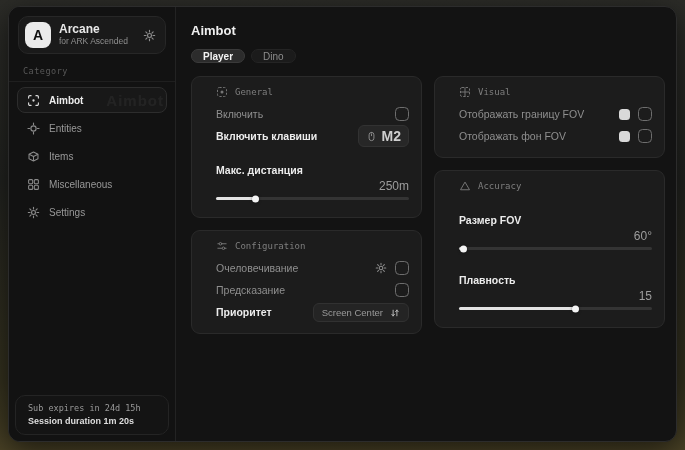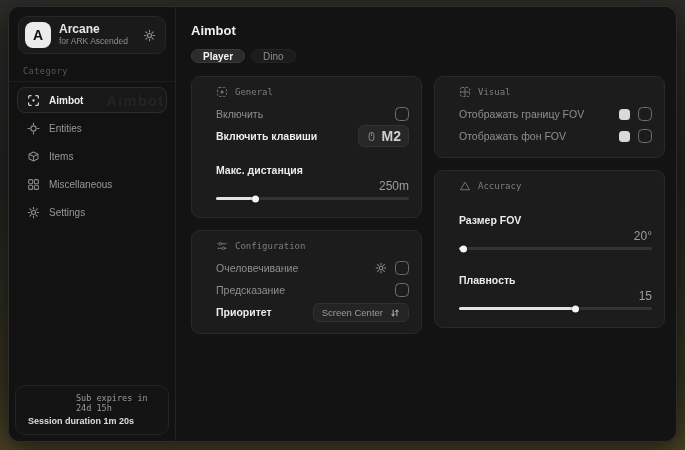--- a/index.html
+++ b/index.html
@@ -49,21 +49,21 @@
   .nav-item.active .icon { color:#dcdcdc; }
   .ghost {
     position:absolute; right:2px; top:4px; font-size:15px; font-weight:bold;
     color:#ffffff; opacity:.05; letter-spacing:1px; pointer-events:none;
   }
   .side-footer {
     position:absolute; left:6px; right:6px; bottom:6px;
     border:1px solid #242424; border-radius:10px; padding:7px 12px 8px 12px;
     background:#141414;
   }
-  .footer-line1 { font-family:"DejaVu Sans Mono", monospace; font-size:8.5px; color:#9a9a9a; margin-bottom:3px;margin-left:48px; }
+  .footer-line1 { font-family:"DejaVu Sans Mono", monospace; font-size:8.5px; color:#9a9a9a; margin-bottom:3px; }
   .footer-line2 { font-size:9px; font-weight:bold; color:#dedede; }
   
   .main { flex:1; padding:16px 14px 0 15px; }
   .page-title { font-size:13px; font-weight:bold; color:#f0f0f0; }
   .tabs { margin-top:11px; display:flex; gap:6px; }
   .tab {
     height:14px; padding:0 11px; border-radius:8px; display:inline-flex; align-items:center;
     font-size:10px; cursor:pointer; border:1px solid #242424; background:#1b1b1b; color:#8d8d8d;
   }
   .tab.active { background:#2c2c2c; border-color:#3a3a3a; color:#f2f2f2; font-weight:bold; }
@@ -319,21 +319,21 @@
             <span class="icon">
               <svg width="12" height="12" viewBox="0 0 16 16" fill="none" stroke="currentColor" stroke-width="1.3" stroke-linejoin="round">
                 <path d="M8 2.8 14 13H2z"></path>
               </svg>
             </span>
             <span>Accuracy</span>
           </div>
 
           <div class="row">
             <span class="lbl-bright">Размер FOV</span>
-            <span class="val">20°</span>
+            <span class="val">60°</span>
           </div>
           <div class="slider">
             <div class="fill" style="width: 2%;"></div>
             <div class="handle" style="left: 2%;"></div>
           </div>
 
           <div class="row">
             <span class="lbl-bright">Плавность</span>
             <span class="val">15</span>
           </div>

